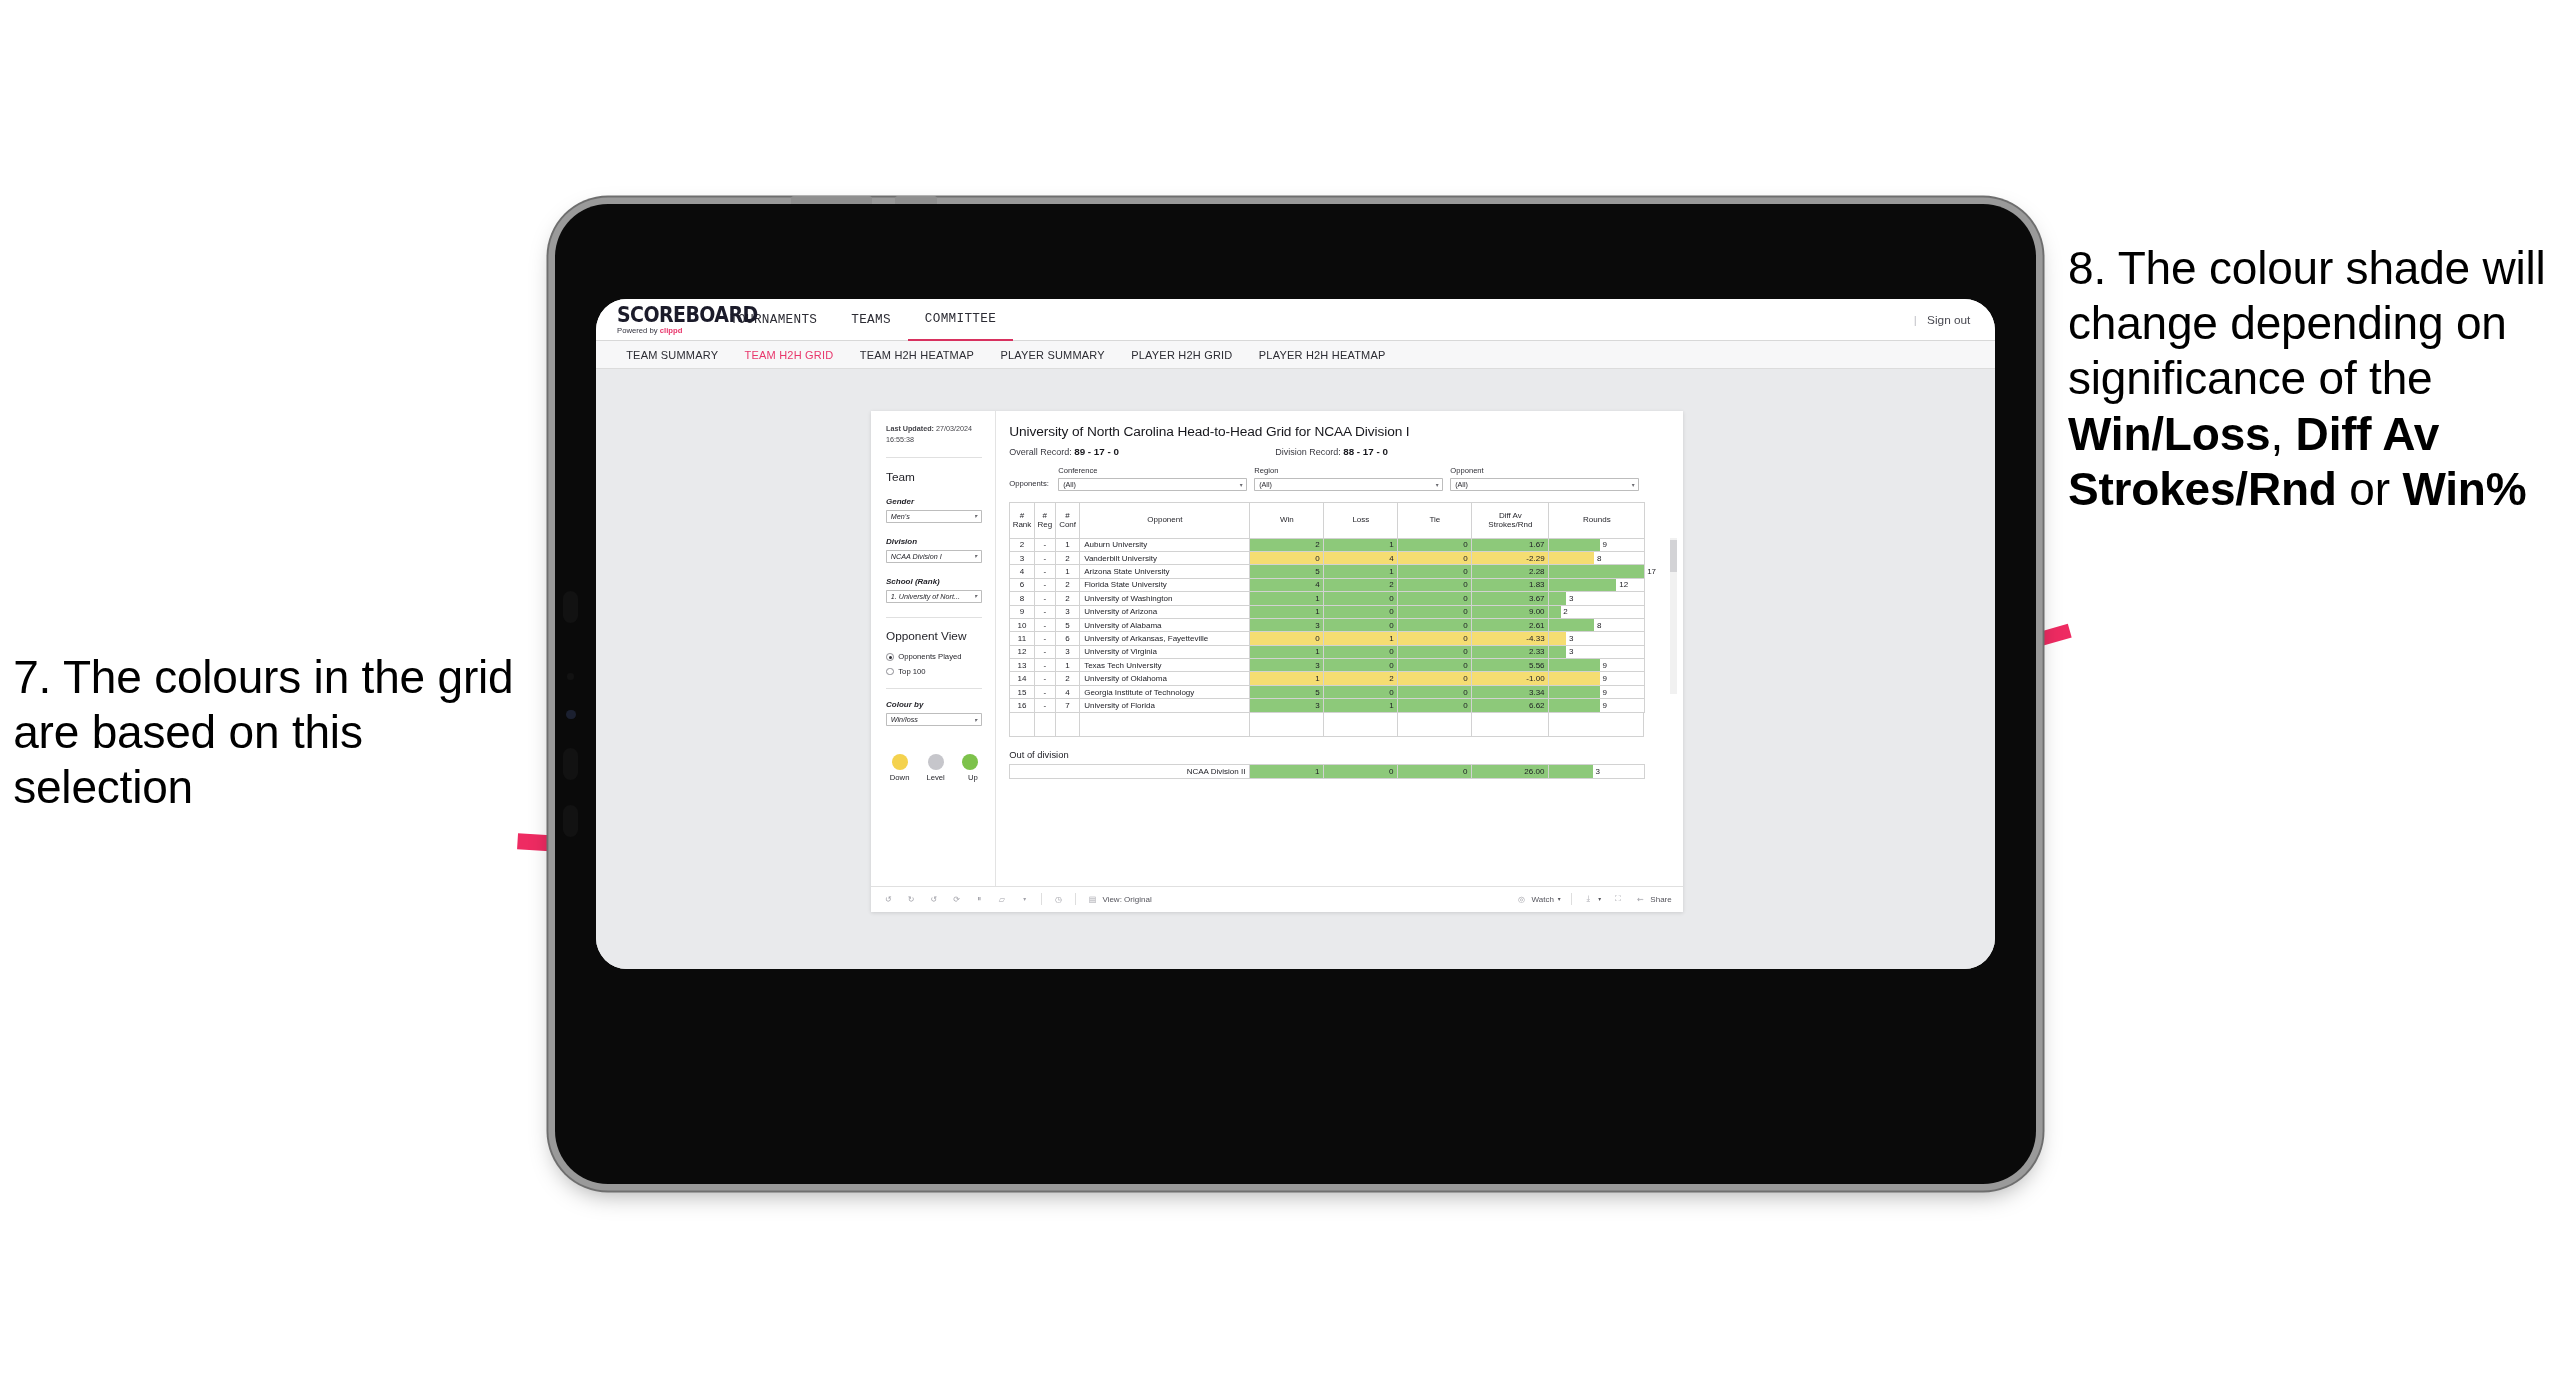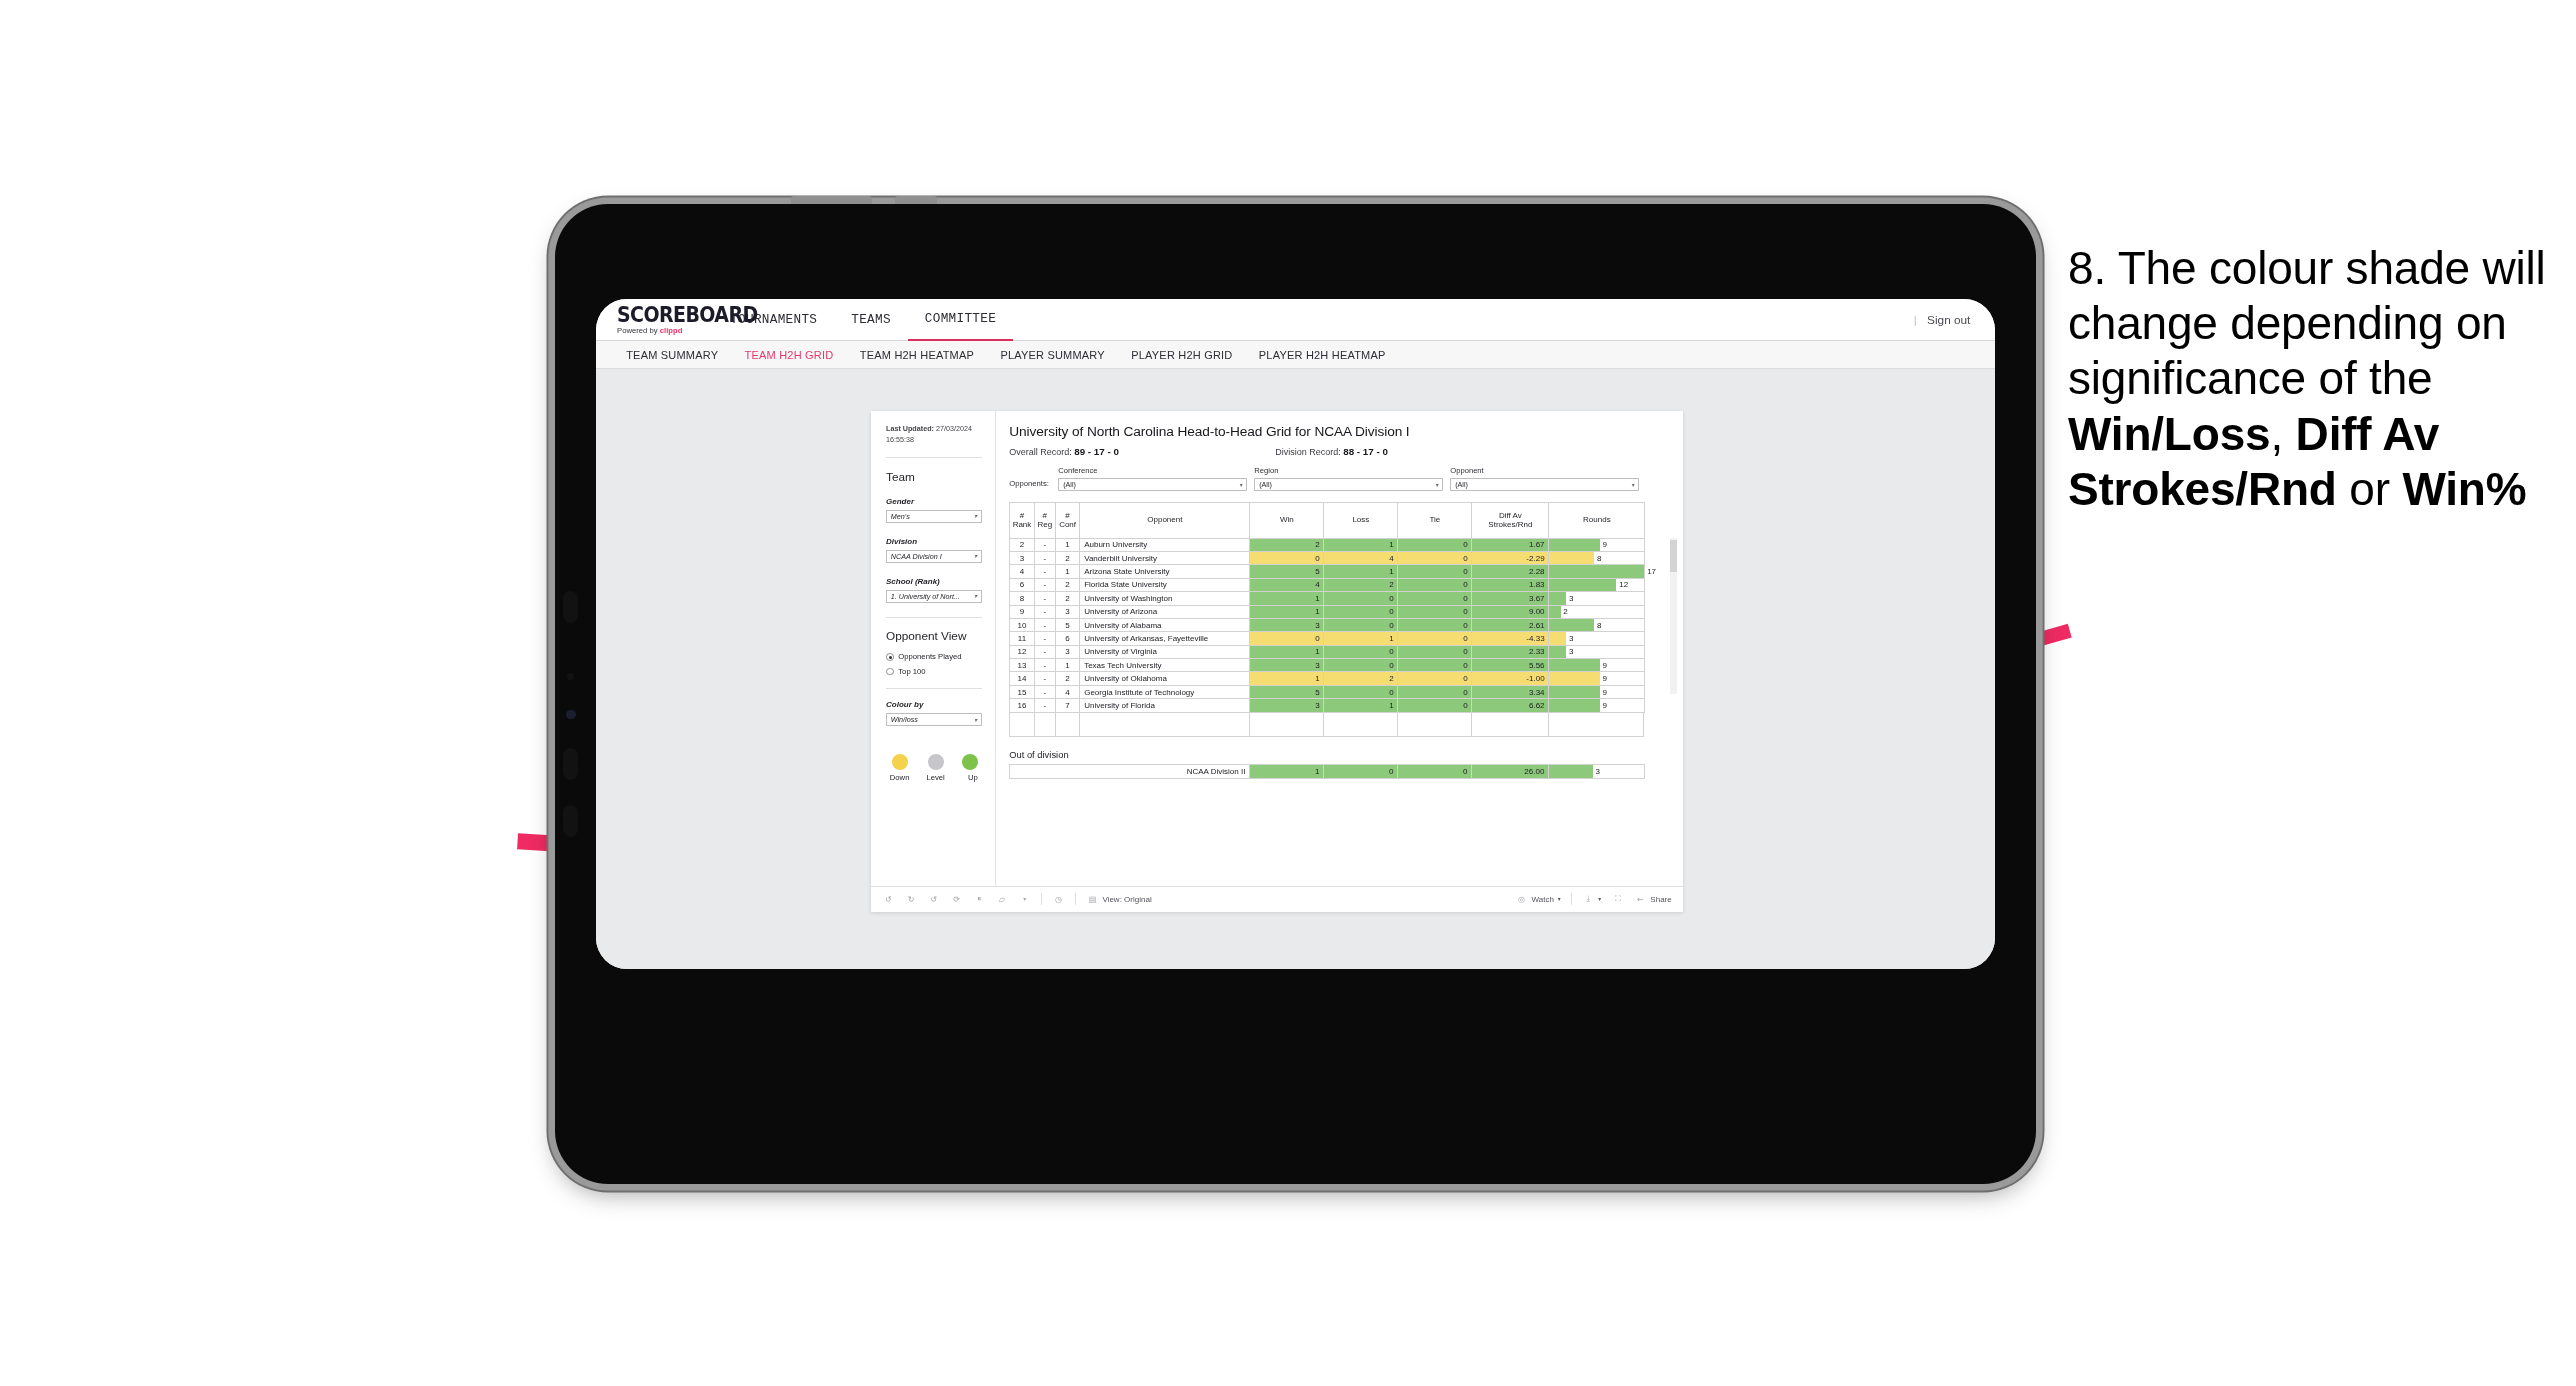--- a/index.html
+++ b/index.html
@@ -130,20 +130,21 @@
                      justify-content:center; color:#a2a2a9; }
   #toolbar .sep { width:0.9px; height:12.3px; background:#dedede; }
   #toolbar .grow { flex:1; }
   #toolbar .tb-item { display:flex; align-items:center; gap:3.8px; color:#55555d; }
 </style>
 </head>
 <body>
 
 <div id="stage">
 
+  <div class="anno" id="anno-left">7. The colours in the grid are based on this selection</div>
 
   <div class="anno" id="anno-right"><span>8. The colour shade will change depending on significance of the </span><b>Win/Loss</b><span>, </span><b>Diff Av Strokes/Rnd</b><span> or </span><b>Win%</b></div>
 
   <svg class="arrow-svg" viewBox="0 0 2728 1468">
     <g id="arrow-left">
       <line x1="548" y1="891" x2="855" y2="910" stroke="#ee2b62" stroke-width="17"></line>
       <polygon points="830,885 896,910 830,936" fill="#ee2b62"></polygon>
     </g>
     <g id="arrow-right">
       <line x1="2192" y1="668" x2="1845" y2="766" stroke="#ee2b62" stroke-width="15"></line>

